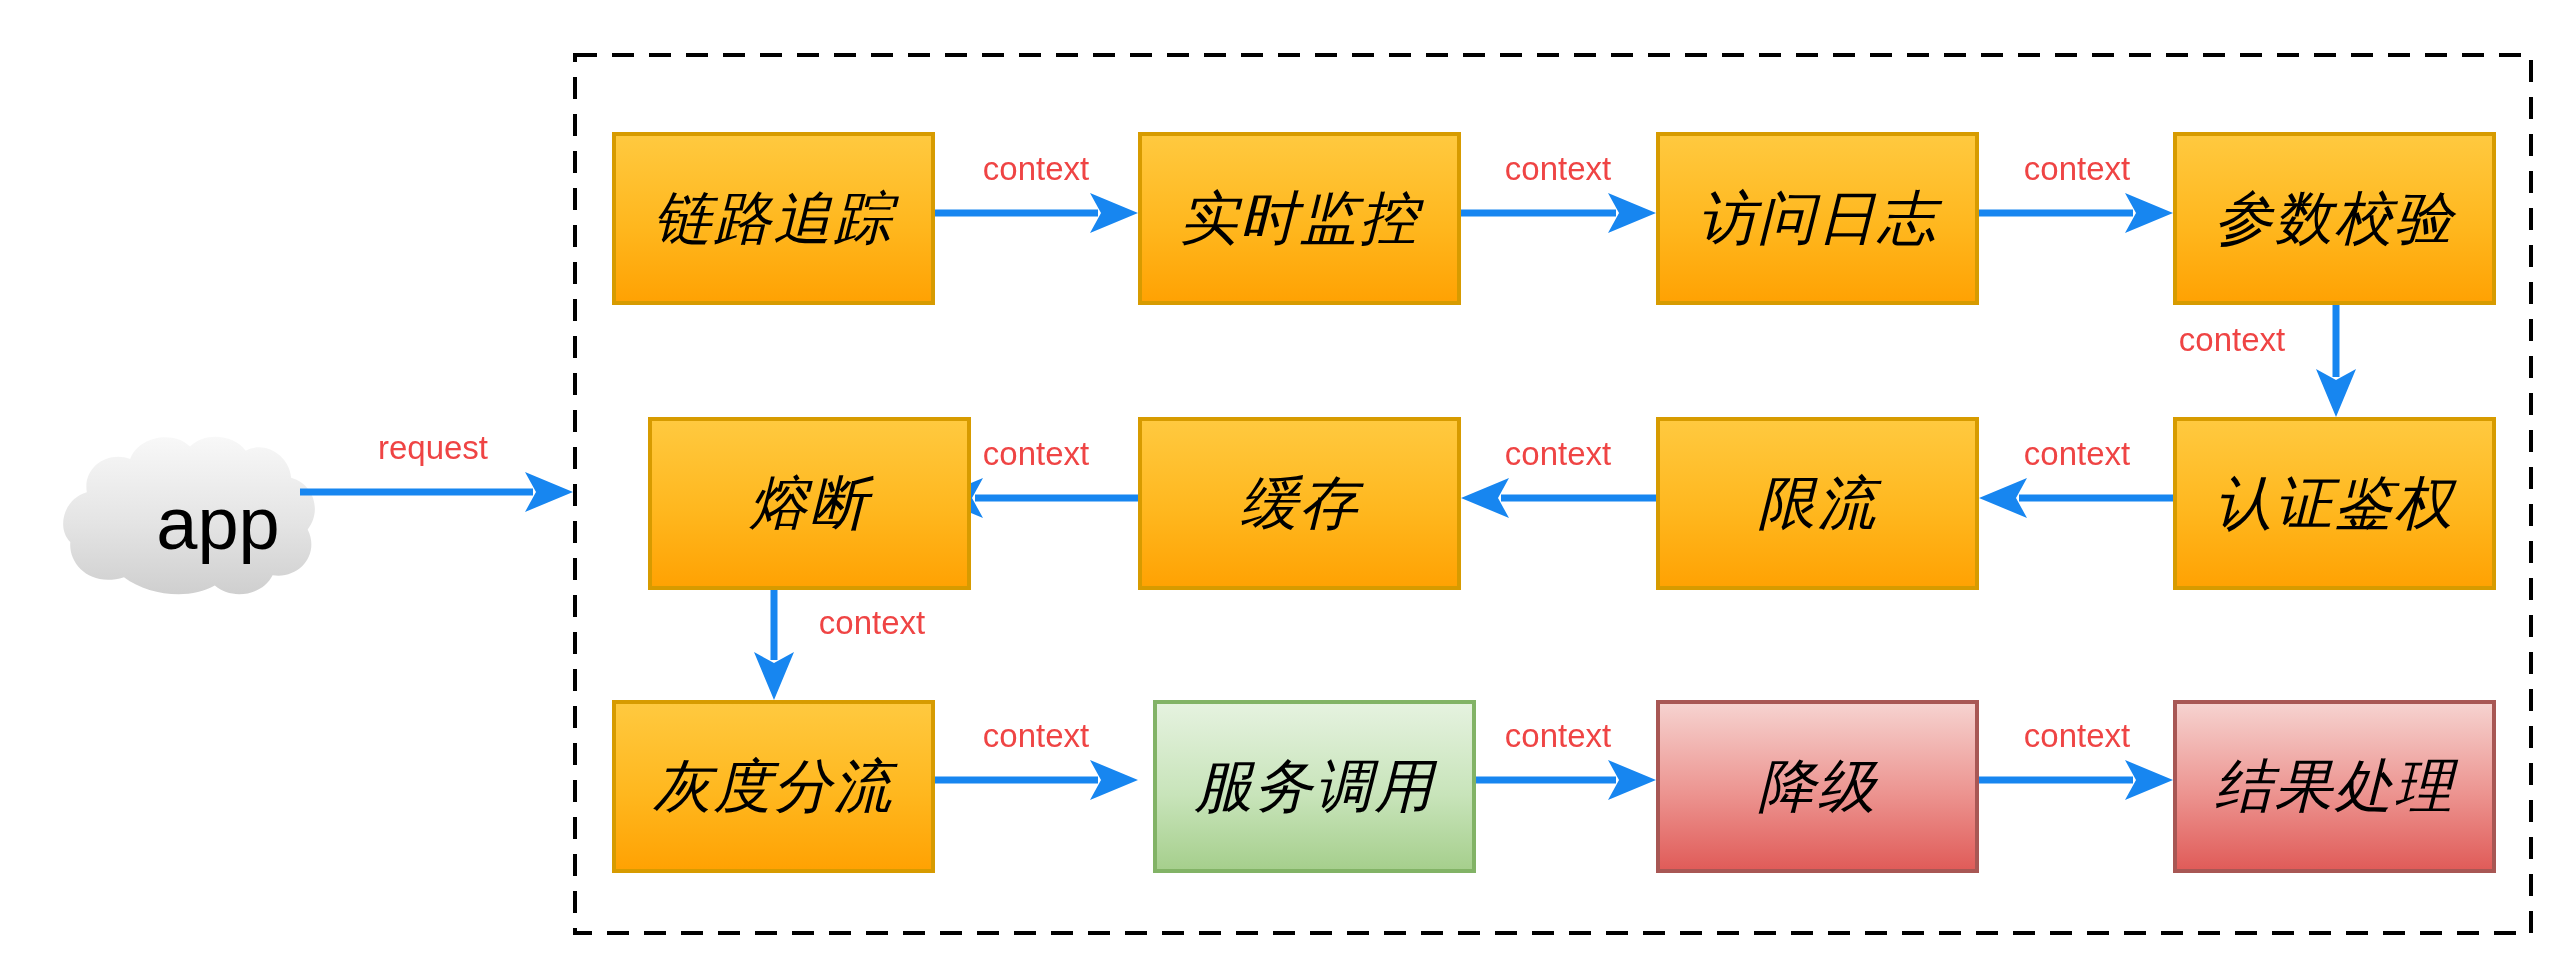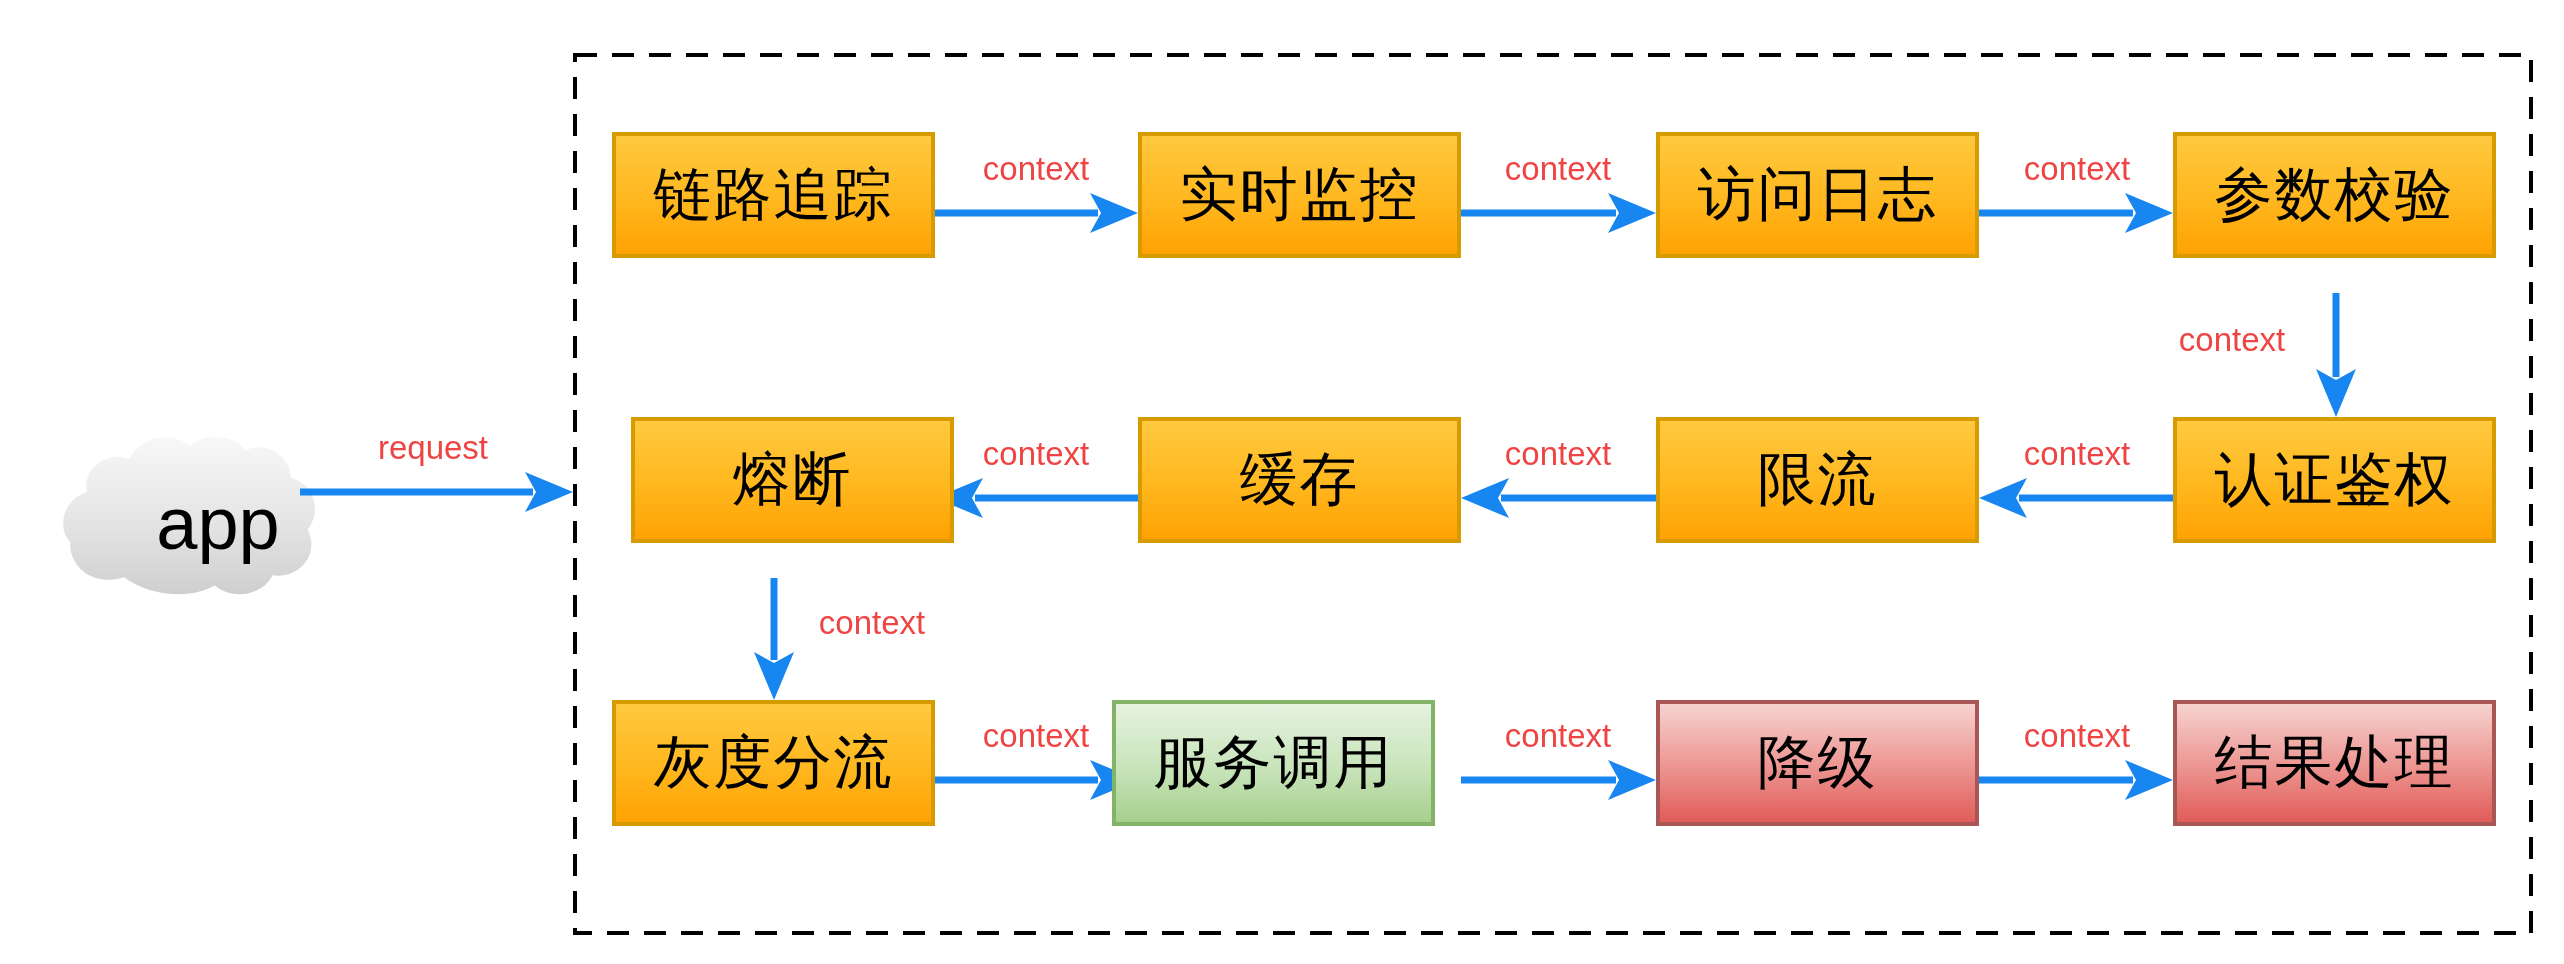--- a/index.html
+++ b/index.html
@@ -6,26 +6,27 @@
   #stage{
     position:relative;
     width:2564px;height:964px;
     background:#ffffff;
     font-family:"Liberation Sans", sans-serif;
     overflow:hidden;
   }
   #arrow-layer{position:absolute;left:0;top:0;width:2564px;height:964px;}
   .node{
     position:absolute;
-    width:323px;height:126px;
+    width:323px;height:173px;
     box-sizing:border-box;
     display:flex;align-items:center;justify-content:center;
     font-size:58px;font-weight:500;color:#000;
     letter-spacing:2px;
     text-align:center;
+    font-style:italic;
   }
   .node.orange{
     background:linear-gradient(180deg,#FFC93F 0%,#FFB71E 55%,#FFA203 100%);
     border:4px solid #D79B00;
   }
   .node.green{
     background:linear-gradient(180deg,#E5F2DF 0%,#C8E4BA 55%,#A6CF8D 100%);
     border:4px solid #82B366;
   }
   .node.red{
@@ -102,27 +103,27 @@
       <line x1="1461" y1="780" x2="1616" y2="780" marker-end="url(#ah)"></line>
       <line x1="1979" y1="780" x2="2133" y2="780" marker-end="url(#ah)"></line>
     </g>
   </svg>
 
   <div class="node orange" style="left:612px;top:132px">链路追踪</div>
   <div class="node orange" style="left:1138px;top:132px">实时监控</div>
   <div class="node orange" style="left:1656px;top:132px">访问日志</div>
   <div class="node orange" style="left:2173px;top:132px">参数校验</div>
 
-  <div class="node orange" style="left:631px;top:417px">熔断</div>
+  <div class="node orange" style="left:648px;top:417px">熔断</div>
   <div class="node orange" style="left:1656px;top:417px">限流</div>
   <div class="node orange" style="left:1138px;top:417px">缓存</div>
   <div class="node orange" style="left:2173px;top:417px">认证鉴权</div>
 
   <div class="node orange" style="left:612px;top:700px">灰度分流</div>
-  <div class="node green" style="left:1112px;top:700px">服务调用</div>
+  <div class="node green" style="left:1153px;top:700px">服务调用</div>
   <div class="node red" style="left:1656px;top:700px">降级</div>
   <div class="node red" style="left:2173px;top:700px">结果处理</div>
 
   <div class="edge-label" style="left:433px;top:447px">request</div>
   <div class="edge-label" style="left:1036px;top:168px">context</div>
   <div class="edge-label" style="left:1558px;top:168px">context</div>
   <div class="edge-label" style="left:2077px;top:168px">context</div>
   <div class="edge-label" style="left:2232px;top:339px">context</div>
   <div class="edge-label" style="left:2077px;top:453px">context</div>
   <div class="edge-label" style="left:1558px;top:453px">context</div>

